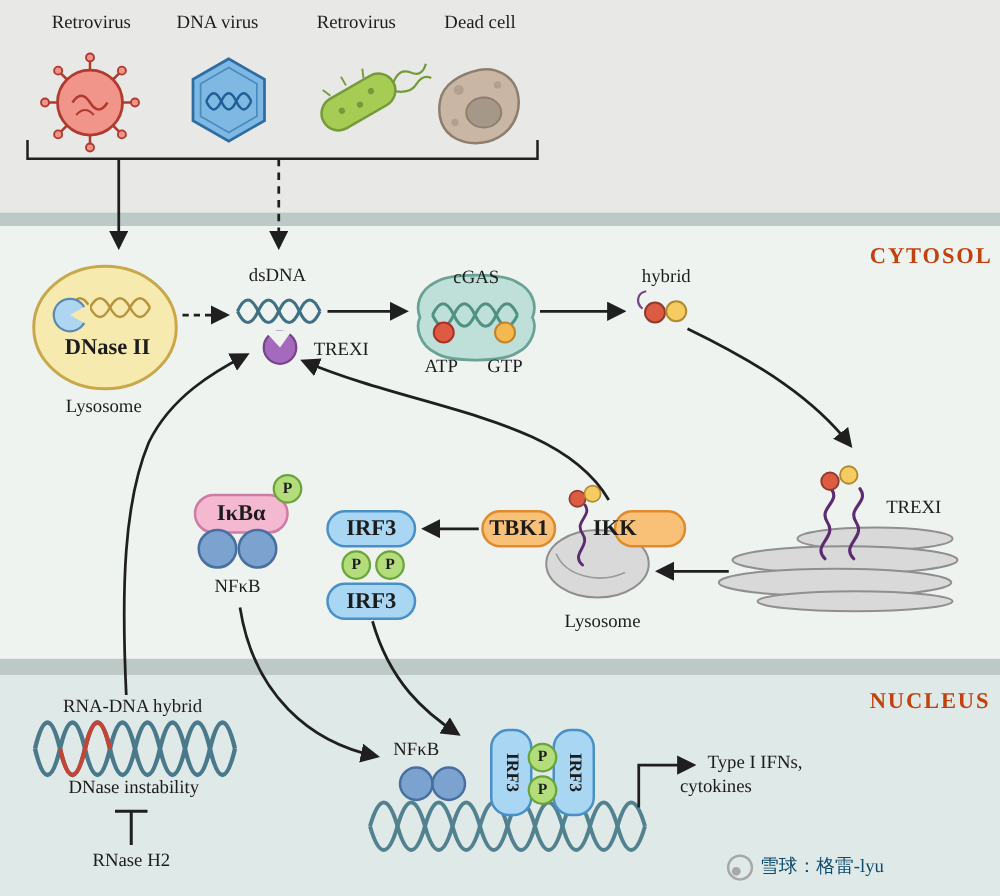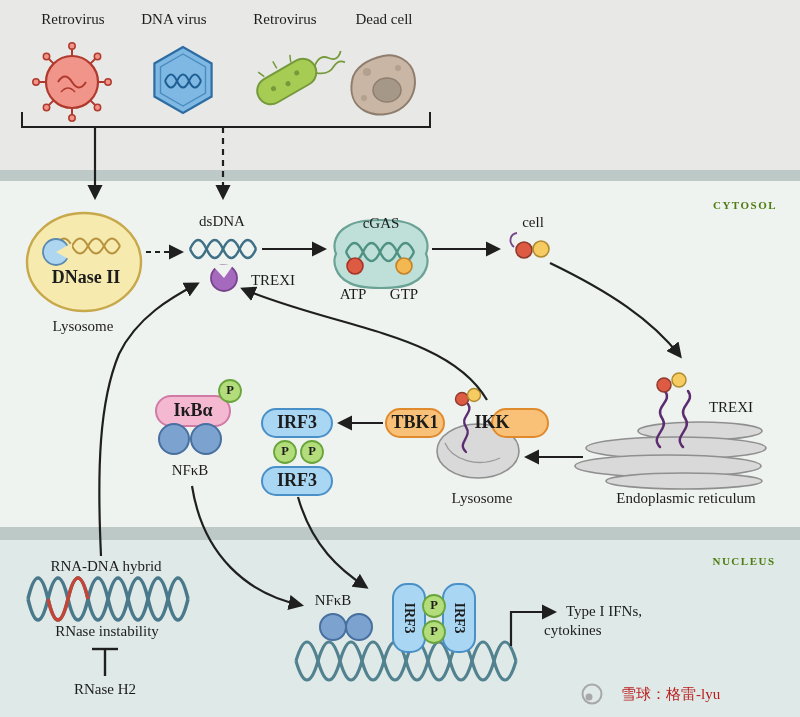--- a/index.html
+++ b/index.html
@@ -7,24 +7,24 @@
     position:relative; width:800px; height:717px; overflow:hidden;
     font-family:Liberation Serif, serif;
   }
   .stage svg { position:absolute; left:0; top:0; }
   .lbl {
     position:absolute; transform:translate(-50%,-50%);
     font-size:15px; color:#1c1c1c; white-space:nowrap; line-height:1.1;
   }
   .bold { font-weight:bold; font-size:18px; }
   .psmall { font-weight:bold; font-size:12.5px; }
-  .comp { font-size:11px; font-weight:bold; color:#4d7c0f; letter-spacing:1.5px; }
+  .comp { font-size:18px; font-weight:bold; color:#c2410c; letter-spacing:1.5px; }
   .left { transform:translateY(-50%); }
   .vert { transform:translate(-50%,-50%) rotate(90deg); font-weight:bold; font-size:14px; }
-  .wm { color:#b91c1c; font-size:15px;margin-left:13px; }
+  .wm { color:#0c4a6e; font-size:15px; }
 </style>
 </head>
 <body>
 
 <div class="stage">
 
 <svg width="800" height="717" viewBox="0 0 800 717">
   <defs>
     <marker id="ah" viewBox="0 0 10 10" refX="8" refY="5" markerWidth="7" markerHeight="7" orient="auto-start-reverse">
       <path d="M0,0 L10,5 L0,10 Z" fill="#1f1f1f"></path>
@@ -228,37 +228,36 @@
 <div class="lbl comp" style="left:745px;top:205px">CYTOSOL</div>
 <div class="lbl comp" style="left:744px;top:561px">NUCLEUS</div>
 
 <div class="lbl bold" style="left:86px;top:278px">DNase II</div>
 <div class="lbl" style="left:83px;top:326px">Lysosome</div>
 <div class="lbl" style="left:222px;top:221px">dsDNA</div>
 <div class="lbl" style="left:273px;top:280px">TREXI</div>
 <div class="lbl" style="left:381px;top:223px">cGAS</div>
 <div class="lbl" style="left:353px;top:294px">ATP</div>
 <div class="lbl" style="left:404px;top:294px">GTP</div>
-<div class="lbl" style="left:533px;top:222px">cell</div>
+<div class="lbl" style="left:533px;top:222px">hybrid</div>
 <div class="lbl" style="left:731px;top:407px">TREXI</div>
-<div class="lbl" style="left:686px;top:498px">Endoplasmic reticulum</div>
 <div class="lbl" style="left:482px;top:498px">Lysosome</div>
 
 <div class="lbl bold" style="left:415px;top:423px">TBK1</div>
 <div class="lbl bold" style="left:492px;top:423px">IKK</div>
 <div class="lbl bold" style="left:297px;top:423px">IRF3</div>
 <div class="lbl bold" style="left:297px;top:481px">IRF3</div>
 <div class="lbl psmall" style="left:285px;top:452px">P</div>
 <div class="lbl psmall" style="left:312px;top:452px">P</div>
 <div class="lbl psmall" style="left:230px;top:391px">P</div>
 <div class="lbl bold" style="left:193px;top:411px">IκBα</div>
 <div class="lbl" style="left:190px;top:470px">NFκB</div>
 
 <div class="lbl" style="left:106px;top:566px">RNA-DNA hybrid</div>
-<div class="lbl" style="left:107px;top:631px">RNase instability</div>
+<div class="lbl" style="left:107px;top:631px">DNase instability</div>
 <div class="lbl" style="left:105px;top:689px">RNase H2</div>
 <div class="lbl" style="left:333px;top:600px">NFκB</div>
 <div class="lbl vert" style="left:409px;top:618px">IRF3</div>
 <div class="lbl vert" style="left:459px;top:618px">IRF3</div>
 <div class="lbl psmall" style="left:434px;top:606px">P</div>
 <div class="lbl psmall" style="left:434px;top:632px">P</div>
 <div class="lbl left" style="left:566px;top:611px">Type I IFNs,</div>
 <div class="lbl left" style="left:544px;top:630px">cytokines</div>
 
 <div class="lbl left wm" style="left:608px;top:694px">雪球：格雷-lyu</div>

